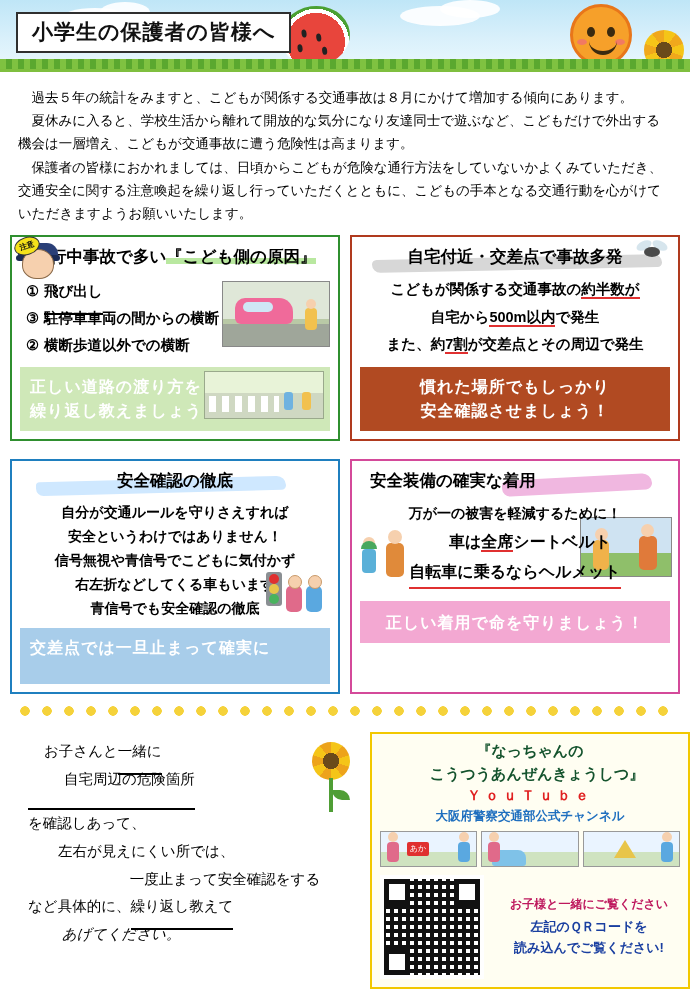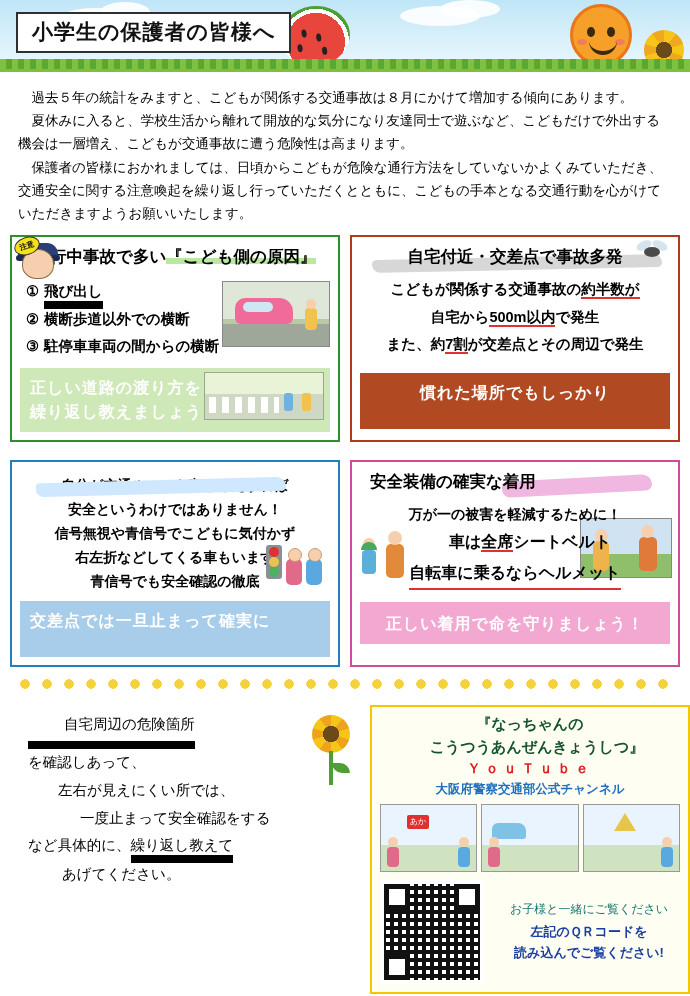--- a/index.html
+++ b/index.html
@@ -168,21 +168,21 @@
     transform: rotate(-18deg);
   }
 
   .list-items {
     margin: 6px 0 0 6px;
     font-size: 14.5px;
     line-height: 1.85;
     font-weight: bold;
   }
   .list-items .num { margin-right: 5px; }
-  .ul-red { border-bottom: 8px solid #000000; padding-bottom: 1px; font-family: Liberation Mono, monospace; }
+  .ul-red { border-bottom: 2px solid #000000; padding-bottom: 14px; }
 
   .car-thumb {
     position: absolute; right: 8px; top: 44px;
     width: 108px; height: 66px;
     border: 1px solid #888;
     background: linear-gradient(#dfe7d8 0 58%, #b9c9a6 58% 100%);
     overflow: hidden;
   }
   .car-thumb .road {
     position: absolute; left: 0; bottom: 0; width: 100%; height: 22px; background: #9fa69a;
@@ -328,23 +328,23 @@
     font-size: 14.5px;
     line-height: 1.92;
     padding: 6px 0 0 18px;
     position: relative;
   }
   .bottom-left div { white-space: nowrap; }
   .i1 { padding-left: 16px; }
   .i2 { padding-left: 36px; }
   .i3 { padding-left: 0px; }
   .i4 { padding-left: 30px; }
-  .i5 { padding-left: 52px; }
+  .i5 { padding-left: 52px; text-align: center; }
   .i6 { padding-left: 0px; }
-  .i7 { padding-left: 34px; }
+  .i7 { padding-left: 34px; font-style: italic; }
   .sunflower-b {
     position: absolute; right: 18px; top: 10px; width: 40px; height: 70px;
   }
   .sunflower-b .head {
     position: absolute; top: 0; left: 0; width: 38px; height: 38px; border-radius: 50%;
     background:
       radial-gradient(circle at 50% 50%, #6a4a1a 0 30%, transparent 30%),
       conic-gradient(#f5c518 0 10%, #eda31b 10% 20%, #f5c518 20% 30%, #eda31b 30% 40%,
                      #f5c518 40% 50%, #eda31b 50% 60%, #f5c518 60% 70%, #eda31b 70% 80%,
                      #f5c518 80% 90%, #eda31b 90% 100%);
@@ -369,21 +369,21 @@
     text-align: center; font-size: 14px; font-weight: bold; color: #e02020; letter-spacing: 4px;
     margin-top: 2px;
   }
   .yt-sub {
     text-align: center; font-size: 12.5px; font-weight: bold; color: #1f6fbf; margin-top: 3px;
   }
   .yt-thumbs {
     display: grid; grid-template-columns: repeat(3, 1fr); gap: 4px; margin-top: 6px;
   }
   .yt-thumb {
-    height: 68px; border: 1px solid #999; position: relative; overflow: hidden;
+    height: 36px; border: 1px solid #999; position: relative; overflow: hidden;
     background: linear-gradient(#eaf4ff 0 60%, #cfe3c0 60% 100%);
     text-decoration: underline;
   }
   .yt-thumb .sig { position: absolute; left: 26px; top: 10px; width: 22px; height: 14px; background: #e03030; color:#fff; font-size: 8px; text-align: center; line-height: 14px; border-radius: 2px;}
   .yt-thumb .pp { position:absolute; bottom: 4px; width: 12px; height: 20px; border-radius: 4px; }
   .yt-thumb .ppl { left: 6px; background: #e06a8a; }
   .yt-thumb .ppr { right: 6px; background: #5aa8e0; }
   .yt-thumb .pp::before { content:""; position:absolute; left:1px; top:-10px; width:10px;height:10px;background:#f6d0ae;border-radius:50%; }
   .yt-thumb .tri { position: absolute; left: 30px; top: 8px; width: 0; height: 0; border-left: 11px solid transparent; border-right: 11px solid transparent; border-bottom: 18px solid #e8c54a; }
   .yt-thumb .car2 { position: absolute; left: 10px; top: 18px; width: 34px; height: 16px; background: #7fc2e8; border-radius: 6px 8px 3px 3px; }
@@ -398,21 +398,21 @@
     border: 2px solid #fff;
     box-shadow: inset 0 0 0 2px #fff;
   }
   .qr .finder {
     position: absolute; width: 26px; height: 26px; background: #fff; border: 5px solid #111;
   }
   .qr .f1 { left: 2px; top: 2px; }
   .qr .f2 { right: 2px; top: 2px; }
   .qr .f3 { left: 2px; bottom: 2px; }
   .qr-right { text-align: center; }
-  .qr-note { color: #0f766e; font-weight: normal; font-size: 12px; }
+  .qr-note { color: #be185d; font-weight: bold; font-size: 12px; }
   .qr-lines { font-size: 13px; font-weight: bold; color: #1a3fa0; line-height: 1.6; margin-top: 4px; }
 </style>
 </head>
 <body>
 
 <div class="header">
   <div class="cloud" style="left:60px;top:8px;width:70px;height:22px;"></div>
   <div class="cloud" style="left:100px;top:2px;width:50px;height:20px;"></div>
   <div class="cloud" style="left:400px;top:6px;width:80px;height:20px;"></div>
   <div class="cloud" style="left:440px;top:0px;width:60px;height:18px;"></div>
@@ -453,24 +453,24 @@
     <div class="car-thumb">
       <div class="road"></div>
         <div class="car"></div>
         <div class="kid"></div>
     </div>
     <div class="list-items">
       <div>
         <span class="num">①</span><span class="ul-red">飛び出し</span>
       </div>
       <div>
+        <span class="num">③</span><span>駐停車車両の間からの横断</span>
+      </div>
+      <div>
         <span class="num">②</span><span>横断歩道以外での横断</span>
-      </div>
-      <div>
-        <span class="num">③</span><span>駐停車車両の間からの横断</span>
       </div>
     </div>
     <div class="banner green">
       <div class="crossing-art">
         <div class="stripes"></div>
           <div class="p p1"></div>
           <div class="p p2"></div>
       </div>
       <div>正しい道路の渡り方を</div>
       <div>繰り返し教えましょう！</div>
@@ -491,27 +491,31 @@
       <div>
         <span>こどもが関係する交通事故の</span><span class="ul-thick-red">約半数が</span>
       </div>
       <div>
         <span>自宅から</span><span class="ul-thick-red">500m以内</span><span>で発生</span>
       </div>
       <div>
         <span>また、約</span><span class="ul-thick-red">7割</span><span>が交差点とその周辺で発生</span>
       </div>
     </div>
-    <div class="banner brown" style="margin-top:14px;">
+    <div class="banner brown" style="margin-top:8px;">
       <div>慣れた場所でもしっかり</div>
+      <div>安全確認させましょう！</div>
     </div>
   </div>
 
   <div class="panel p3" style="margin-top:8px;">
     <div class="brush-blue"></div>
+    <div class="panel-title">
+      <span>安全確認</span><span>の徹底</span>
+    </div>
     <div class="p3-body">
       <div>自分が交通ルールを守りさえすれば</div>
       <div>安全というわけではありません！</div>
       <div>信号無視や青信号でこどもに気付かず</div>
       <div>右左折などしてくる車もいます</div>
       <div>青信号でも安全確認の徹底</div>
     </div>
     <div class="signal-box">
         <i></i>
         <i></i>
@@ -550,20 +554,23 @@
     <div class="banner pink" style="margin-top:12px;min-height:36px;padding-top:10px;">
       <div>正しい着用で命を守りましょう！</div>
     </div>
   </div>
 </div>
 
 <div class="dot-rule"></div>
 
 <div class="bottom">
   <div class="bottom-left">
+    <div class="i1">
+      <span>お子さんと</span><span class="ul-red">一緒に</span>
+    </div>
     <div class="i2 ul-red" style="display:inline-block;">自宅周辺の危険箇所</div>
     <div class="i3">を確認しあって、</div>
     <div class="i4">左右が見えにくい所では、</div>
     <div class="i5">一度止まって安全確認をする</div>
     <div class="i6">
       <span>など具体的に、</span><span class="ul-red">繰り返し教えて</span>
     </div>
     <div class="i7">あげてください。</div>
     <div class="sunflower-b">
       <div class="head"></div>

